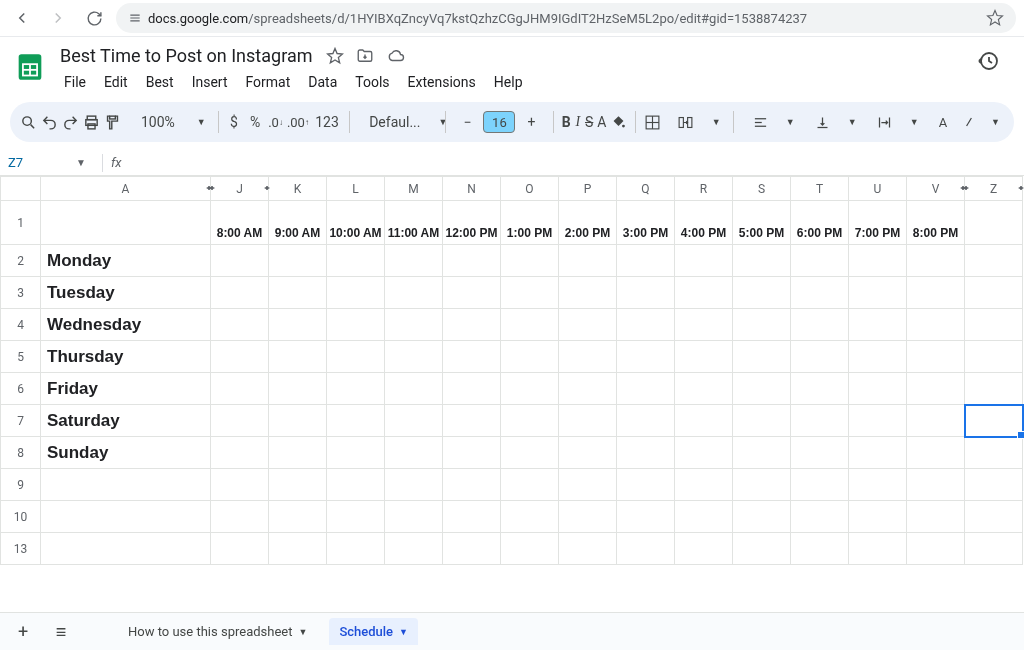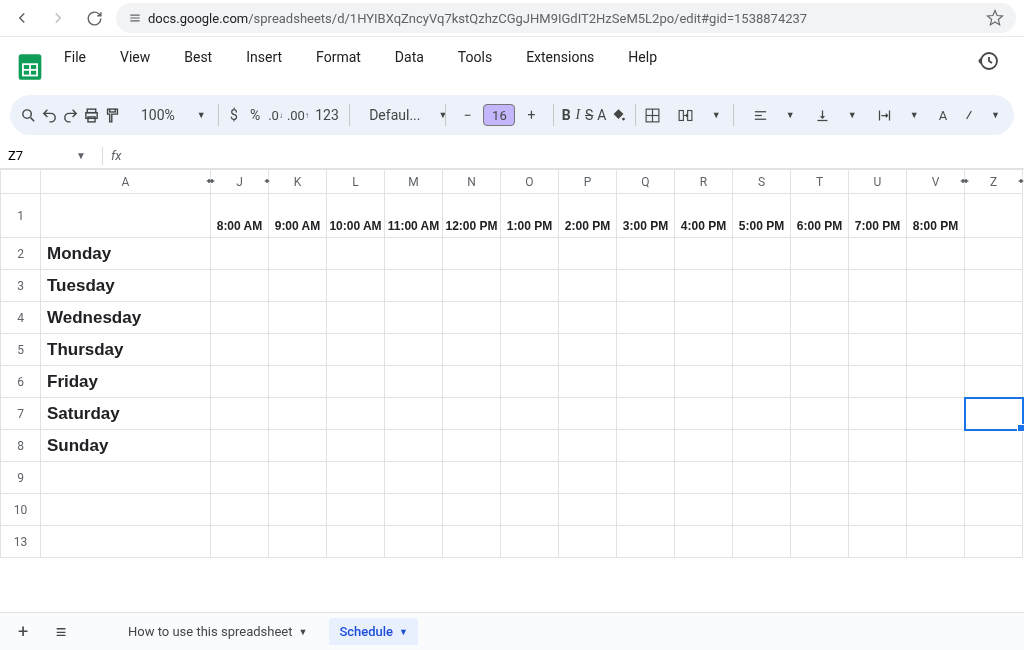--- a/index.html
+++ b/index.html
@@ -8,32 +8,32 @@
   .browser-bar .nav-btn { width: 28px; height: 28px; display: flex; align-items: center; justify-content: center; color: #5f6368; border-radius: 50%; }
   .url-bar { flex: 1; height: 30px; background: #f1f3f4; border-radius: 15px; display: flex; align-items: center; padding: 0 12px; color: #5f6368; font-size: 13px; gap: 6px; }
   .url-bar .url-text { color: #202124; white-space: nowrap; overflow: hidden; }
   .url-bar .dim { color: #5f6368; }
   .app-header { display: flex; align-items: flex-start; padding: 6px 10px 0 10px; }
   .logo { width: 40px; height: 40px; margin-right: 6px; margin-top: 4px; display:flex; align-items:center; justify-content:center;}
   .title-area { flex: 1; }
   .doc-title-row { display: flex; align-items: center; gap: 10px; }
   .doc-title { font-size: 18px; color: #202124; padding: 2px 4px; }
   .doc-icons { display: flex; gap: 12px; color: #5f6368; }
-  .menu-bar { display: flex; gap: 18px; margin-top: 2px; font-size: 14px; color: #202124; }
+  .menu-bar { display: flex; gap: 2px; margin-top: 2px; font-size: 14px; color: #202124; }
   .menu-bar span { padding: 4px 8px; border-radius: 4px; }
   .header-right { display: flex; align-items: center; gap: 16px; padding-right: 14px; padding-top: 6px; color: #444; }
   .toolbar { margin: 8px 10px 0 10px; background: #edf2fa; border-radius: 24px; height: 40px; display: flex; align-items: center; padding: 0 10px; gap: 4px; color: #444746; font-size: 14px; }
   .tb { width: 28px; height: 28px; display: flex; align-items: center; justify-content: center; border-radius: 4px; }
   .tb-sep { width: 1px; height: 22px; background: #c7c7c7; margin: 0 4px; }
   .tb-text { padding: 0 4px; font-size: 14px; color: #444746; }
   .tb-drop { display: flex; align-items: center; gap: 18px; padding: 0 4px; margin-left: 8px; }
   .fontsize-group { display: flex; align-items: center; gap: 2px; }
-  .fs-box { width: 32px; height: 22px; border: 1px solid #747775; border-radius: 4px; display: flex; align-items: center; justify-content: center; font-size: 13px; background: #c4b5fd; }
+  .fs-box { width: 32px; height: 22px; border: 1px solid #747775; border-radius: 4px; display: flex; align-items: center; justify-content: center; font-size: 13px; background: #7dd3fc; }
   .formula-row { display: flex; align-items: center; height: 26px; border-bottom: 1px solid #e1e3e1; padding: 0 8px; margin-top: 8px; font-size: 13px; }
-  .name-box { width: 60px; color: #000000; }
+  .name-box { width: 60px; color: #0369a1; }
   .name-drop { color: #5f6368; font-size: 10px; padding: 0 8px; }
   .fx-sep { width: 1px; height: 18px; background: #dadce0; margin: 0 8px;}
   .fx { font-style: italic; color: #5f6368; }
   .grid-area { display: flex; height: 430px; }
   .grid-scroll { flex: 1; overflow: hidden; }
   table.sheet { border-collapse: collapse; table-layout: fixed; }
   table.sheet th, table.sheet td { border: 1px solid #e1e3e1; font-size: 12px; background: #fff; }
   table.sheet th { background: #fff; font-weight: 400; color: #5f6368; text-align: center; }
   .corner { width: 40px; height: 24px; background: #fff; border: 1px solid #e1e3e1; }
   .colh { height: 24px; }
@@ -95,23 +95,38 @@
 <div class="app-header">
   <div class="logo">
     <svg width="34" height="34" viewBox="0 0 48 48">
         <rect x="8" y="6" width="32" height="36" rx="4" fill="#0f9d58"></rect>
         <rect x="14" y="20" width="20" height="16" fill="none" stroke="#fff" stroke-width="2.5"></rect>
         <line x1="24" y1="20" x2="24" y2="36" stroke="#fff" stroke-width="2.5"></line>
         <line x1="14" y1="28" x2="34" y2="28" stroke="#fff" stroke-width="2.5"></line>
       </svg>
   </div>
   <div class="title-area">
+    <div class="doc-title-row">
+      <span class="doc-title">Best Time to Post on Instagram</span>
+      <div class="doc-icons">
+        <svg width="18" height="18" viewBox="0 0 24 24" fill="none" stroke="#5f6368" stroke-width="1.8">
+            <path d="M12 17.3l-6.2 3.9 1.7-7.1L2 9.3l7.2-.6L12 2l2.8 6.7 7.2.6-5.5 4.8 1.7 7.1z"></path>
+          </svg>
+        <svg width="18" height="18" viewBox="0 0 24 24" fill="none" stroke="#5f6368" stroke-width="1.8">
+            <path d="M3 6a2 2 0 0 1 2-2h4l2 2h8a2 2 0 0 1 2 2v9a2 2 0 0 1-2 2H5a2 2 0 0 1-2-2z"></path>
+            <path d="M12 10v5m-2-2l2 2 2-2"></path>
+          </svg>
+        <svg width="20" height="18" viewBox="0 0 24 24" fill="none" stroke="#5f6368" stroke-width="1.8">
+            <path d="M18 18a4 4 0 0 0 0-8 6 6 0 0 0-11.3-1.7A5 5 0 0 0 7 18z"></path>
+          </svg>
+      </div>
+    </div>
     <div class="menu-bar">
       <span>File</span>
-      <span>View</span>
+      <span>Edit</span>
       <span>Best</span>
       <span>Insert</span>
       <span>Format</span>
       <span>Data</span>
       <span>Tools</span>
       <span>Extensions</span>
       <span>Help</span>
     </div>
   </div>
   <div class="header-right">

